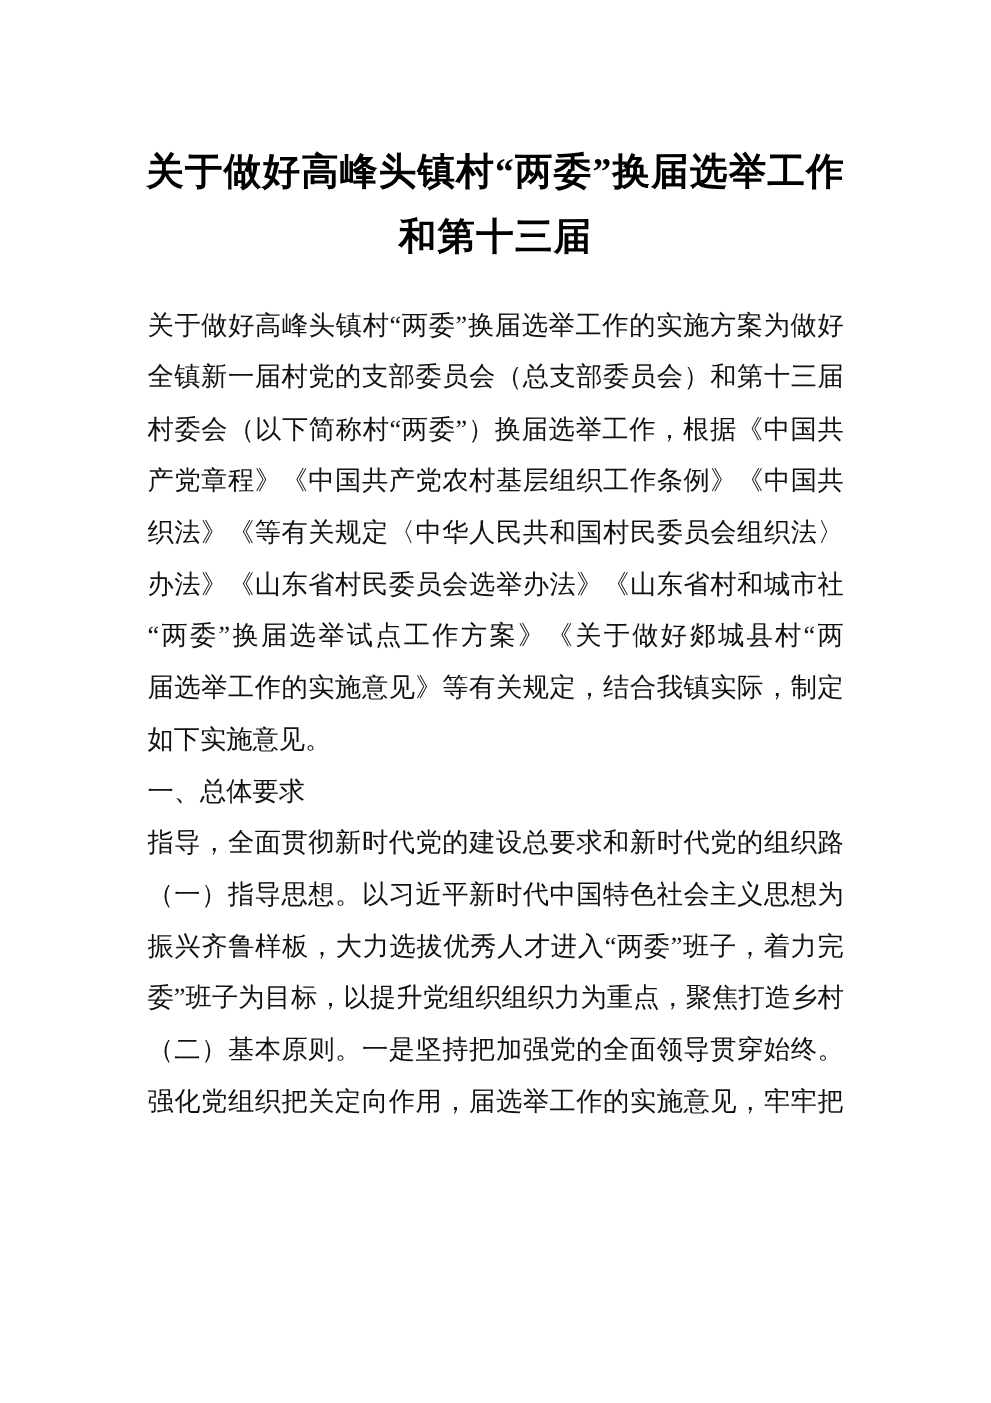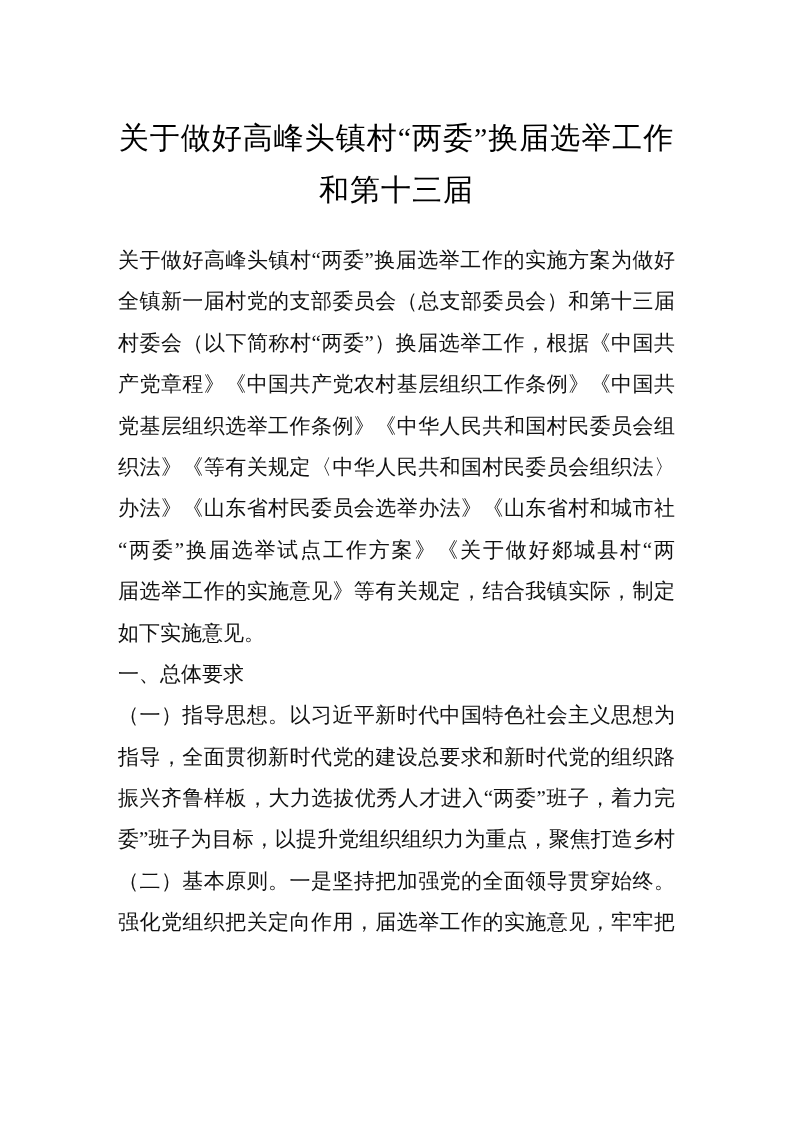--- a/index.html
+++ b/index.html
@@ -12,21 +12,21 @@
     width: 793px;
     height: 1122px;
     background: #ffffff;
     overflow: hidden;
     font-family: "Liberation Serif", "DejaVu Serif", serif;
     color: #111111;
   }
   .doc-title {
     margin-top: 112px;
     text-align: center;
-    font-weight: 400;
+    font-weight: 700;
     font-size: 30px;
     line-height: 52px;
     color: #000000;
     letter-spacing: 1px;
   }
   .title-line {
     height: 52px;
   }
   .doc-body {
     margin-top: 24px;
@@ -51,27 +51,26 @@
 <div class="page">
   <div class="doc-title">
       <div class="title-line">关于做好高峰头镇村“两委”换届选举工作</div>
       <div class="title-line">和第十三届</div>
     </div>
   <div class="doc-body">
       <div class="body-line j">关于做好高峰头镇村“两委”换届选举工作的实施方案为做好</div>
       <div class="body-line j">全镇新一届村党的支部委员会（总支部委员会）和第十三届</div>
       <div class="body-line j">村委会（以下简称村“两委”）换届选举工作，根据《中国共</div>
       <div class="body-line j">产党章程》《中国共产党农村基层组织工作条例》《中国共产</div>
-      <div class="body-line j">党基层组织选举工作条例》《中华人民共和国村民委员会组</div>
       <div class="body-line j">织法》《等有关规定〈中华人民共和国村民委员会组织法〉</div>
       <div class="body-line j">办法》《山东省村民委员会选举办法》《山东省村和城市社区</div>
       <div class="body-line j">“两委”换届选举试点工作方案》《关于做好郯城县村“两委”换</div>
       <div class="body-line j">届选举工作的实施意见》等有关规定，结合我镇实际，制定</div>
       <div class="body-line">如下实施意见。</div>
       <div class="body-line">一、总体要求</div>
+      <div class="body-line j">指导，全面贯彻新时代党的建设总要求和新时代党的组织路</div>
       <div class="body-line j">（一）指导思想。以习近平新时代中国特色社会主义思想为</div>
-      <div class="body-line j">指导，全面贯彻新时代党的建设总要求和新时代党的组织路</div>
       <div class="body-line j">振兴齐鲁样板，大力选拔优秀人才进入“两委”班子，着力完</div>
       <div class="body-line j">委”班子为目标，以提升党组织组织力为重点，聚焦打造乡村</div>
       <div class="body-line j">（二）基本原则。一是坚持把加强党的全面领导贯穿始终。</div>
       <div class="body-line j">强化党组织把关定向作用，届选举工作的实施意见，牢牢把</div>
     </div>
 </div>
 
 </body></html>

